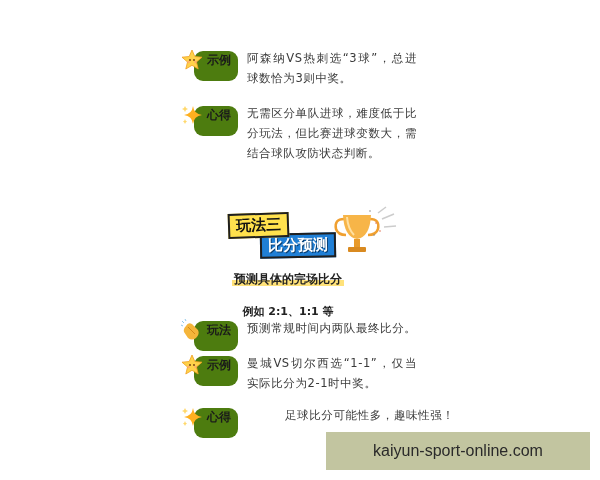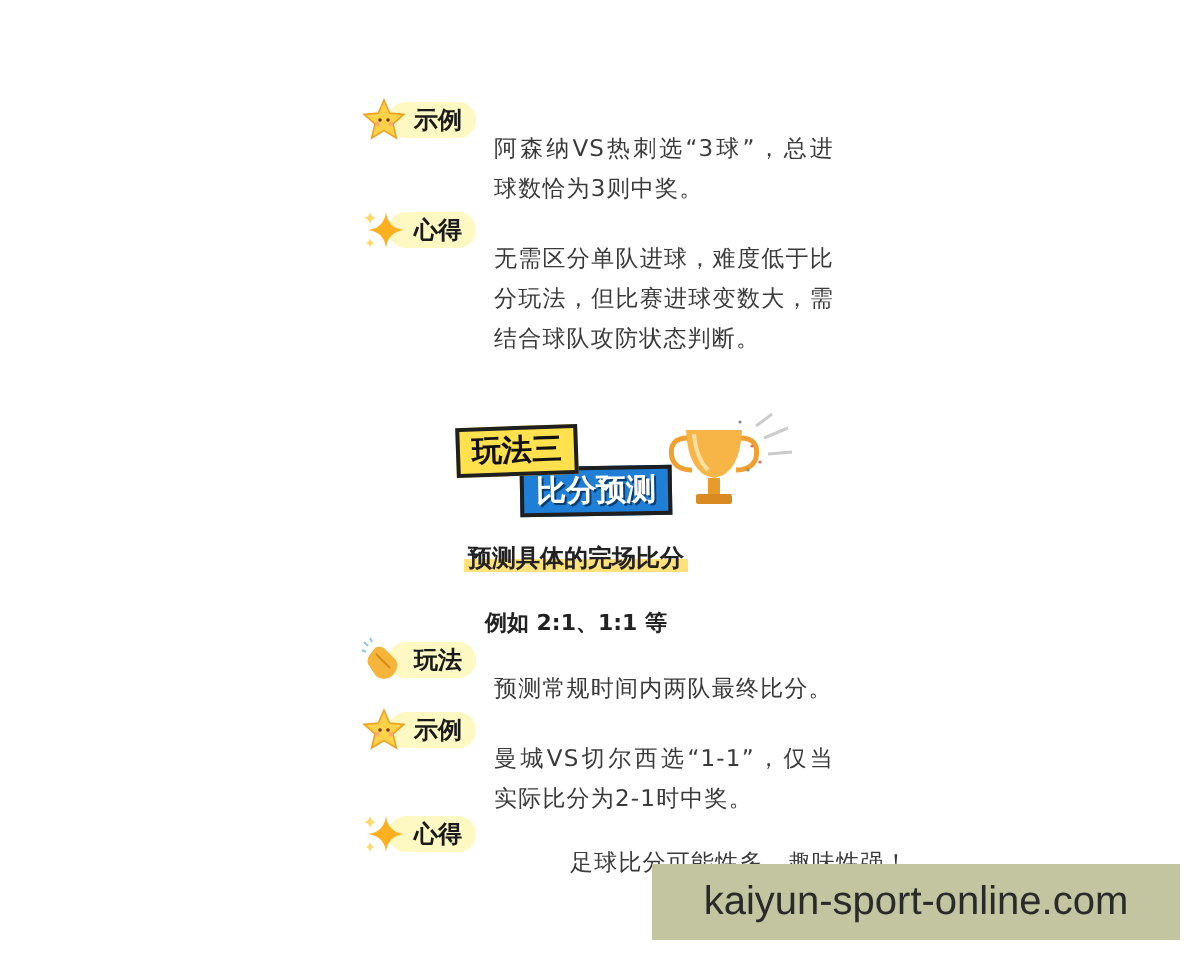--- a/index.html
+++ b/index.html
@@ -6,30 +6,30 @@
     html, body { width: 600px; height: 480px; background: #ffffff; overflow: hidden; }
     body { position: relative; font-family: "DejaVu Sans", "Liberation Sans", sans-serif; color: #333333; }
 
     .row { position: absolute; left: 180px; width: 240px; }
     .badge {
       position: absolute; left: 0; top: 0;
       width: 56px; height: 22px;
     }
     .pill {
       position: absolute; left: 14px; top: 3px;
-      height: 18px; padding: 0 7px 0 13px;
-      background: #fef9c3;
+      height: 30px; padding: 0 7px 0 13px;
+      background: #4d7c0f;
       border-radius: 9px;
       font-size: 12px; font-weight: bold; color: #1a1a1a;
       line-height: 18px; white-space: nowrap;
       font-family: "DejaVu Sans", sans-serif;
     }
     .badge-icon { position: absolute; left: 0; top: 0; width: 24px; height: 24px; }
     .text {
-      position: absolute; left: 67px; top: 16px; width: 170px;
+      position: absolute; left: 67px; top: 0; width: 170px;
       font-size: 11.5px; line-height: 20px; color: #3a3a3a;
       text-align: justify; letter-spacing: 0.6px;
     }
 
     .section-header { position: absolute; left: 220px; top: 205px; width: 190px; height: 55px; }
     .tag-yellow {
       position: absolute; left: 8px; top: 8px;
       background: #ffe14d; border: 2px solid #1f1f1f;
       padding: 1px 6px; font-weight: bold; font-size: 15px; color: #111;
       transform: rotate(-2deg); z-index: 2;
@@ -51,21 +51,21 @@
     }
     .subhead .hl {
       background: linear-gradient(to bottom, transparent 55%, #ffe27a 55%);
       padding: 0 2px;
     }
 
     .watermark {
       position: absolute; left: 326px; top: 432px; width: 264px; height: 38px;
       background: #c2c5a0;
       font-family: "Liberation Sans", sans-serif;
-      font-size: 20px; color: #2a2a2a;
+      font-size: 16px; color: #2a2a2a;
       display: flex; align-items: center; justify-content: center;
     }
   </style>
 </head>
 <body>
 
 <div class="row" style="top:48px;">
   <div class="badge">
     <span class="pill">示例</span>
     <svg class="badge-icon" viewBox="0 0 24 24">

